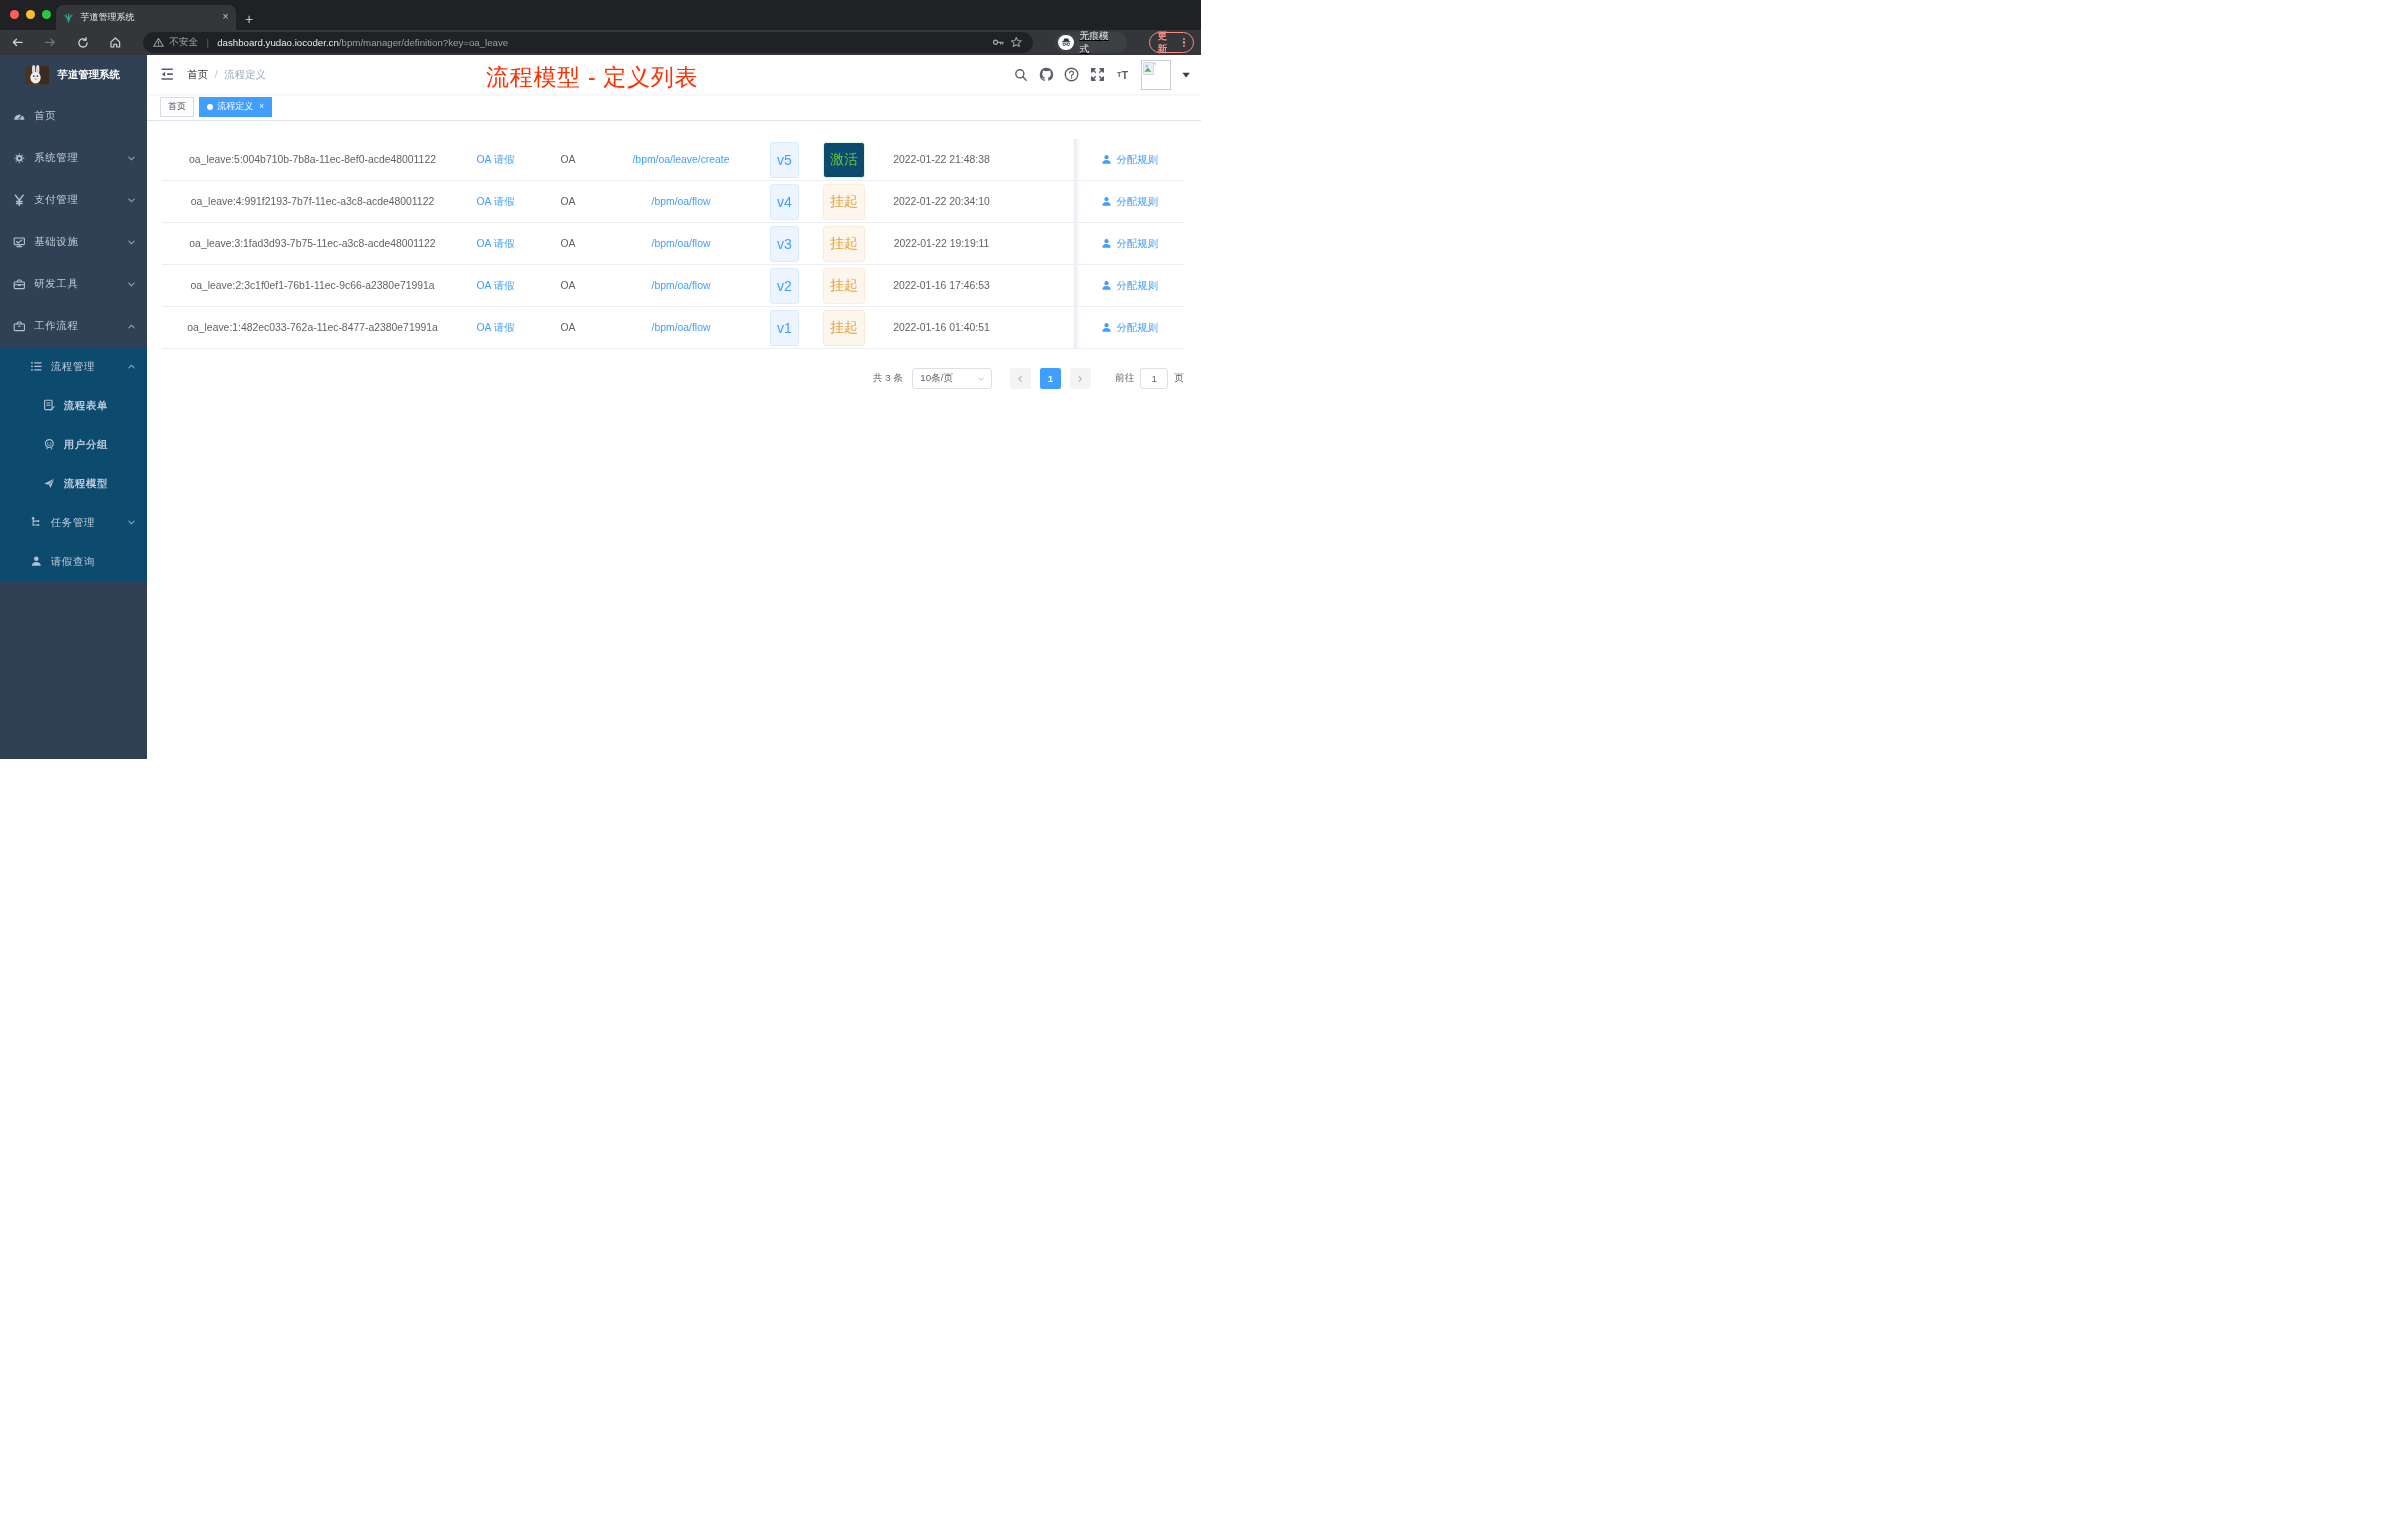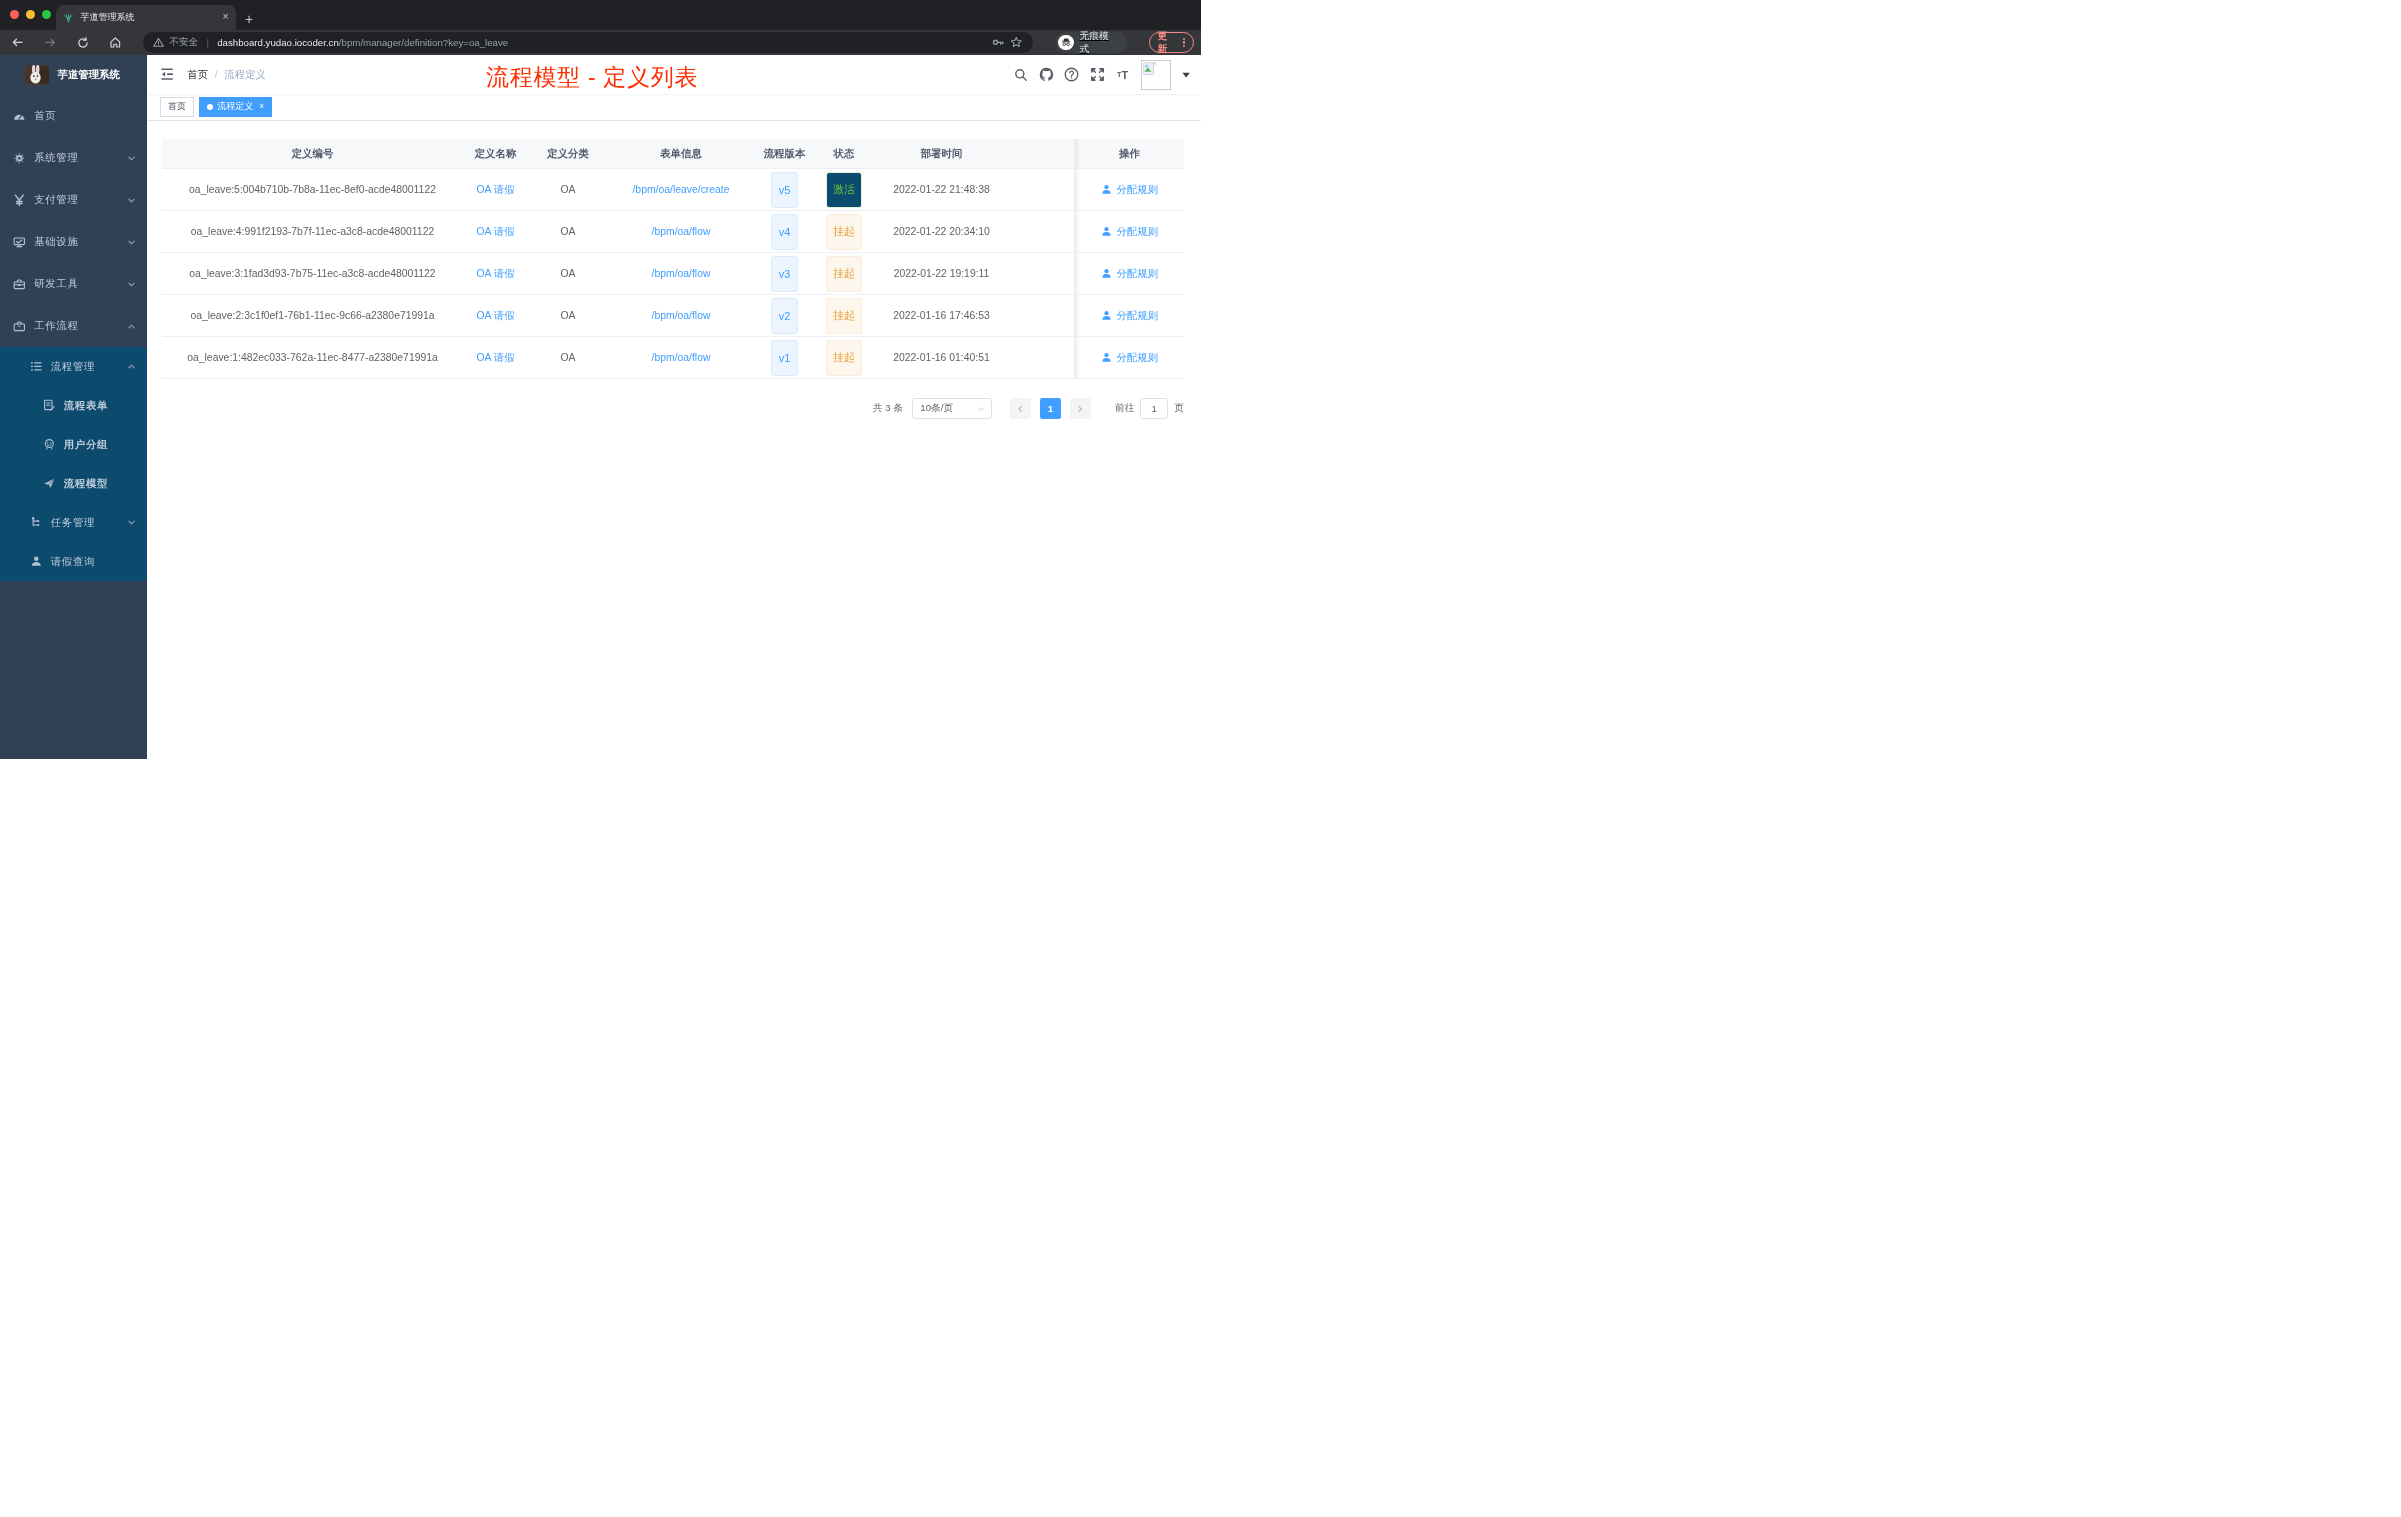--- a/index.html
+++ b/index.html
@@ -67,21 +67,21 @@
   .tag .x { font-size:8.2px; margin-left:1.5px; }
 
   
   .content { padding:18px 17px 0 15px; }
   .grid { display:grid; grid-template-columns:301px 65px 80px 146px 61px 58px 137px 64px 110px; }
   .th { height:30px; background:#f7f8fa; display:flex; align-items:center; justify-content:center; font-size:10.4px; font-weight:700; color:#515a6e; }
   .td { height:42px; display:flex; align-items:center; justify-content:center; font-size:10.4px; color:#606266; border-bottom:0.7px solid #ebeef5; background:#fff; }
   .thead .th { border-bottom:0.7px solid #ebeef5; }
   .col-action { border-left:0.7px solid #ebeef5; box-shadow:inset 6px 0 6px -6px rgba(0,0,0,.15); }
   a.blue { color:#409eff; text-decoration:none; cursor:pointer; }
-  .badge { height:20px; min-width:27px; padding:17px 6px; display:flex; align-items:center; justify-content:center; font-size:11px; border-radius:3px; }
+  .badge { height:20px; min-width:27px; padding:17px 6px; display:flex; align-items:center; justify-content:center; font-size:14px; border-radius:3px; }
   .tag-blue { background:#ecf5ff; border:0.7px solid #d9ecff; color:#409eff; }
   .tag-success { background:#0c4a6e; border:0.7px solid #e1f3d8; color:#67c23a;text-align:right; }
   .tag-warning { background:#fdf6ec; border:0.7px solid #faecd8; color:#e6a23c; }
   .action-link { display:flex; align-items:center; gap:4.5px; color:#409eff; font-size:10.4px; cursor:pointer; }
 
   
   .pager { margin-top:19.3px; display:flex; align-items:center; justify-content:flex-end; font-size:9.7px; color:#606266; }
   .pager .total { margin-right:9px; }
   .psel { width:80px; height:21px; border:0.7px solid #dcdfe6; border-radius:3px; display:flex; align-items:center; padding:0 6px 0 7.4px; color:#606266; justify-content:space-between; }
   .pbtn { width:21px; height:21px; border-radius:2.2px; background:#f4f4f5; color:#a9b1bd; display:flex; align-items:center; justify-content:center; margin-left:9px; font-size:10.4px; }
@@ -431,31 +431,20 @@
         <span>首页</span>
       </span>
     <span class="tag active">
       <span class="dot"></span>
       <span>流程定义</span>
       <span class="x">×</span>
     </span>
   </div>
 
   <div class="content">
-    <div class="grid thead">
-      <div class="th">定义编号</div>
-      <div class="th">定义名称</div>
-      <div class="th">定义分类</div>
-      <div class="th">表单信息</div>
-      <div class="th">流程版本</div>
-      <div class="th">状态</div>
-      <div class="th">部署时间</div>
-      <div class="th"></div>
-      <div class="th col-action">操作</div>
-    </div>
 
     <div class="grid">
       <div class="td">oa_leave:5:004b710b-7b8a-11ec-8ef0-acde48001122</div>
       <div class="td">
           <a class="blue">OA 请假</a>
         </div>
       <div class="td">OA</div>
       <div class="td">
           <a class="blue">/bpm/oa/leave/create</a>
         </div>

